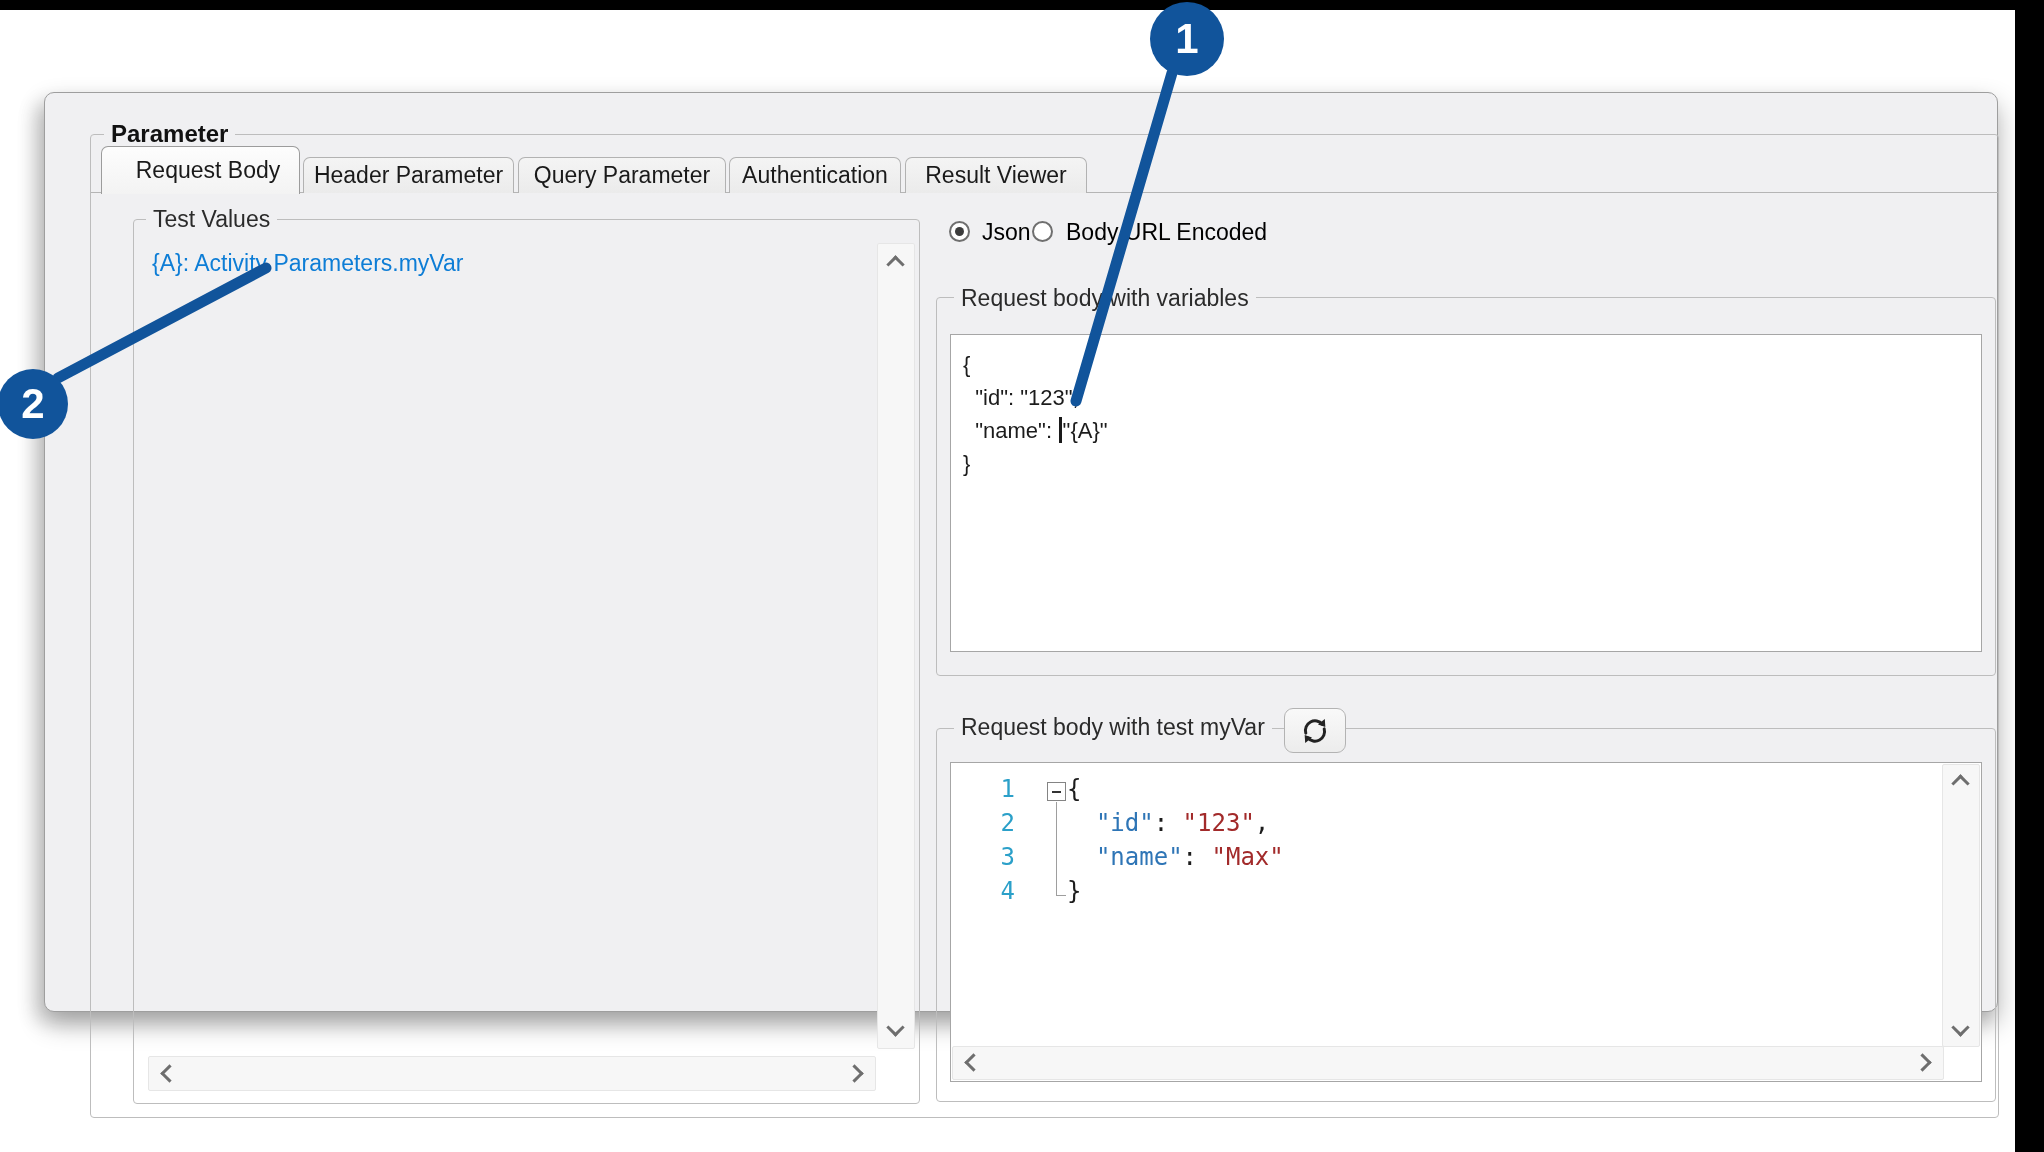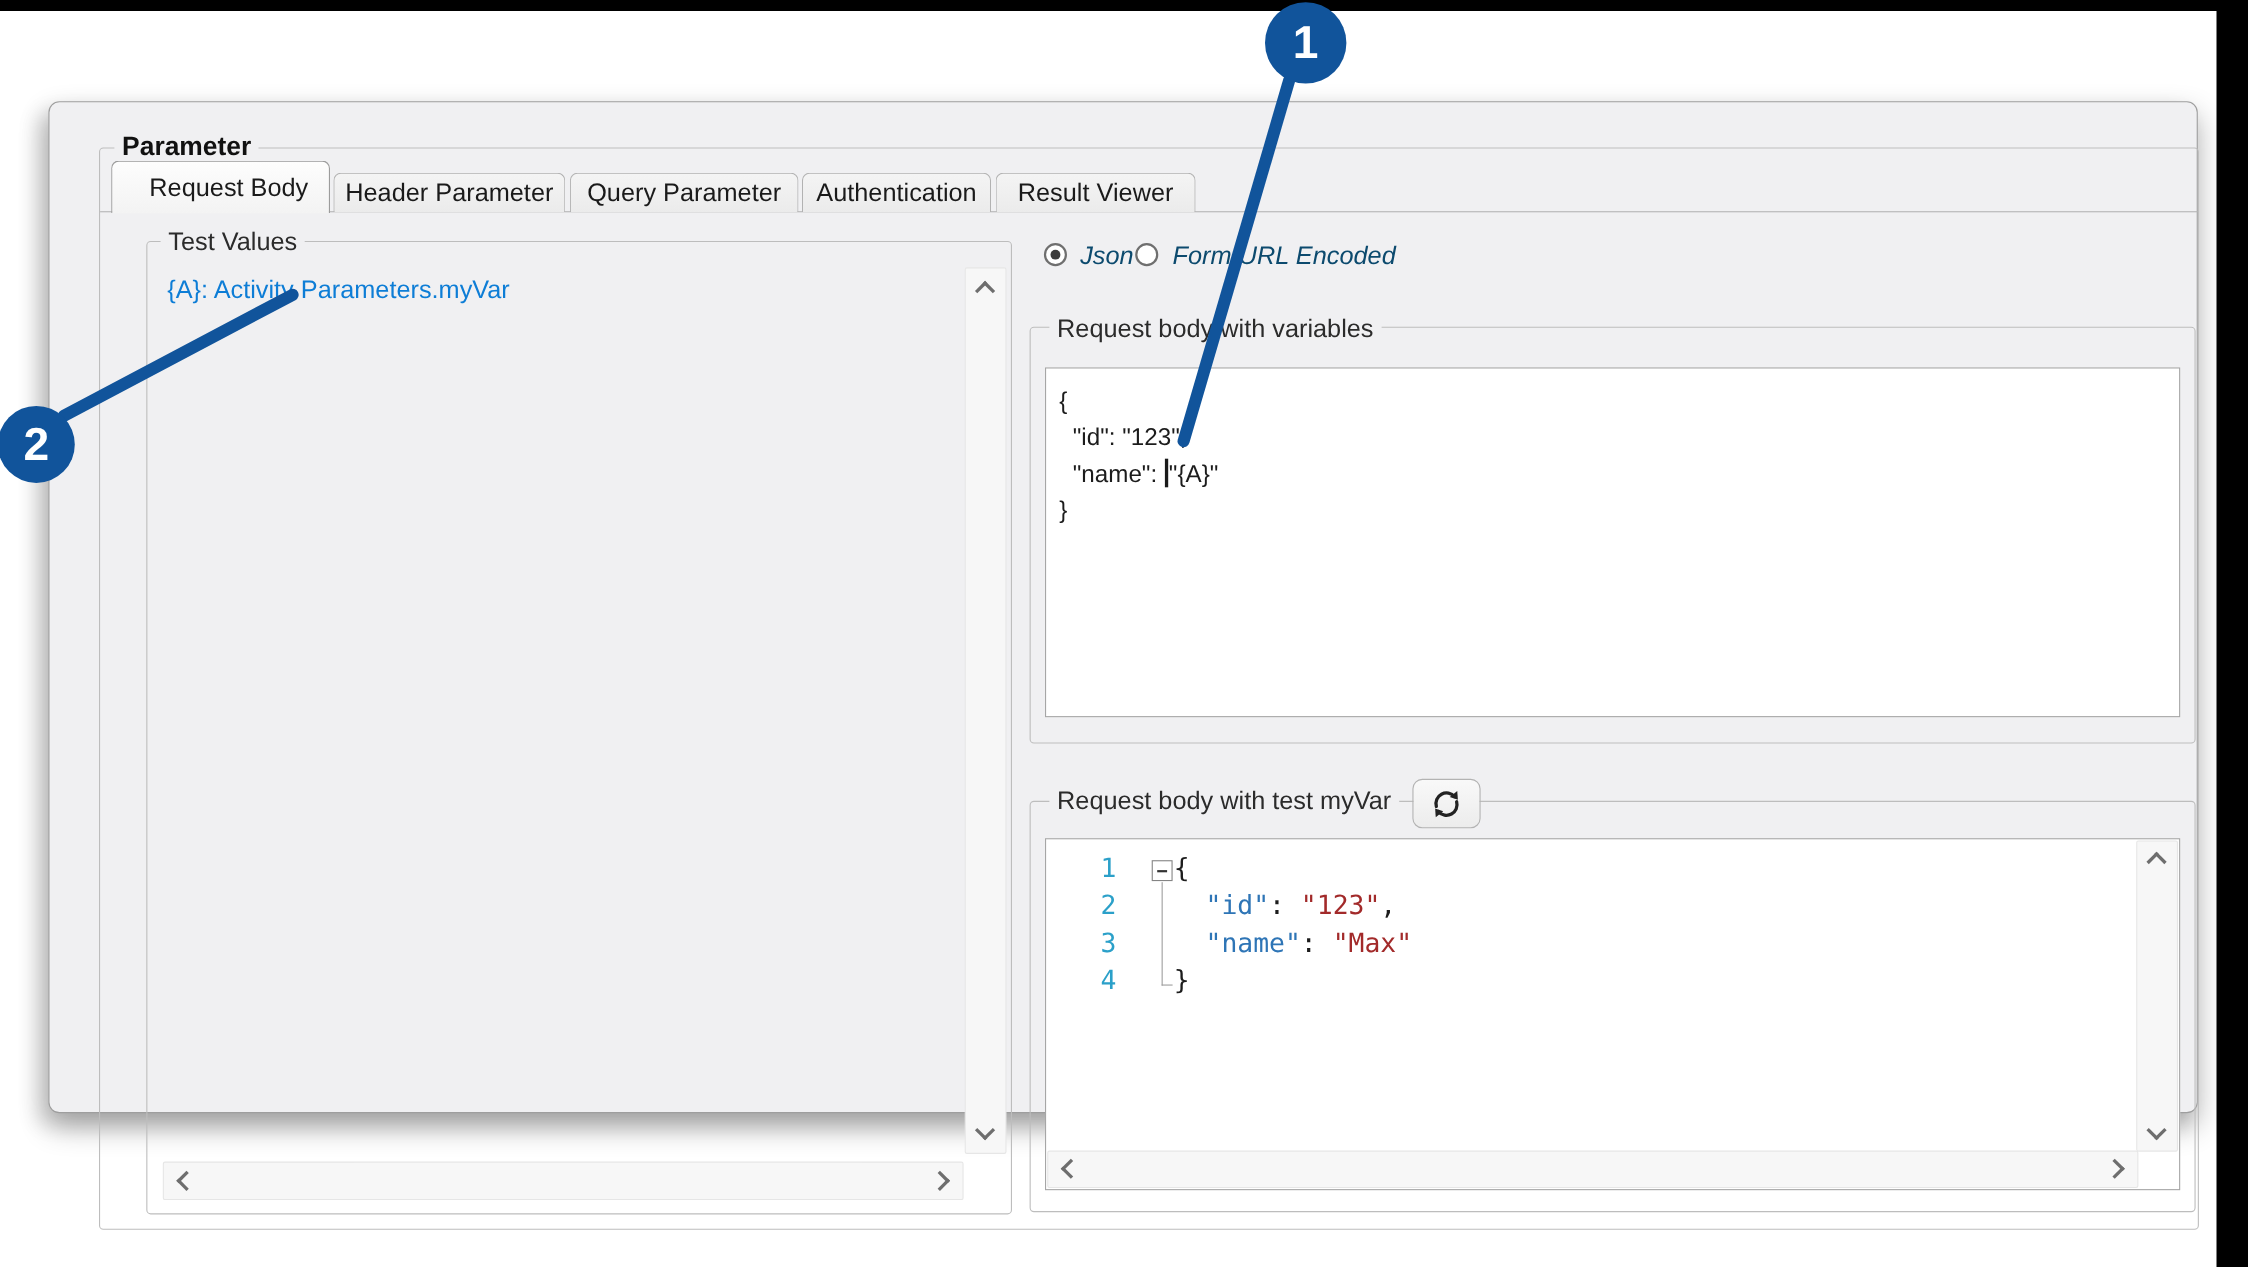--- a/index.html
+++ b/index.html
@@ -73,21 +73,21 @@
   .chev.up{transform:rotate(-135deg);}
   .chev.down{transform:rotate(45deg);}
   .chev.left{transform:rotate(135deg);}
   .chev.right{transform:rotate(-45deg);}
 
   
   .radio-ctl{position:absolute;width:21px;height:21px;border-radius:50%;
     background:#fff;border:2px solid #6f6f6f;}
   .radio-ctl.selected::after{content:"";position:absolute;left:4px;top:4px;width:9px;height:9px;
     border-radius:50%;background:#3c3c3c;}
-  .radio-label{position:absolute;font-size:23px;color:#0c4a6e;white-space:nowrap;font-style:italic;}
+  .radio-label{position:absolute;font-size:23px;color:#000000;white-space:nowrap;}
 
   
   .vars-group{left:936px;top:297px;width:1060px;height:379px;}
   .vars-label{left:954px;top:285px;}
   .vars-box{
     left:950px;top:334px;width:1032px;height:318px;background:#fff;
     border:1px solid #a6a6a6;padding:13px 12px;font-size:22px;line-height:33px;
     white-space:pre;color:#1c1c1c;cursor:text;
   }
   .caret{display:inline-block;width:2.5px;height:26px;background:#1a1a1a;
@@ -155,21 +155,21 @@
     <span class="chev down" style="left:11px;bottom:14px;"></span>
   </div>
   <div class="abs sb lp-hscroll" style="position:fixed;">
     <span class="chev left" style="left:14px;top:10px;"></span>
     <span class="chev right" style="right:14px;top:10px;"></span>
   </div>
 
   <div class="radio-ctl selected" style="position:fixed;left:949px;top:221px;"></div>
   <div class="radio-label" style="position:fixed;left:982px;top:219px;">Json</div>
   <div class="radio-ctl" style="position:fixed;left:1032px;top:221px;"></div>
-  <div class="radio-label" style="position:fixed;left:1066px;top:219px;">Form URL Encoded</div>
+  <div class="radio-label" style="position:fixed;left:1066px;top:219px;">Body URL Encoded</div>
 
   <div class="abs groupbox vars-group" style="position:fixed;"></div>
   <div class="gb-label vars-label" style="position:fixed;">Request body with variables</div>
   <div class="abs vars-box" style="position:fixed;" id="vars-text"><div>{</div><div>  "id": "123",</div><div>  "name": <span class="caret"></span>"{A}"</div><div>}</div></div>
 
   <div class="abs groupbox tvg-group" style="position:fixed;"></div>
   <div class="gb-label tvg-label" style="position:fixed;">Request body with test myVar</div>
   <div class="abs refresh-btn" style="position:fixed;">
     <svg width="34" height="34" viewBox="0 0 24 24">
       <path d="M5.5 13.5 A 6.8 6.8 0 0 1 17.2 7.2" fill="none" stroke="#222" stroke-width="2.1" stroke-linecap="round"></path>

